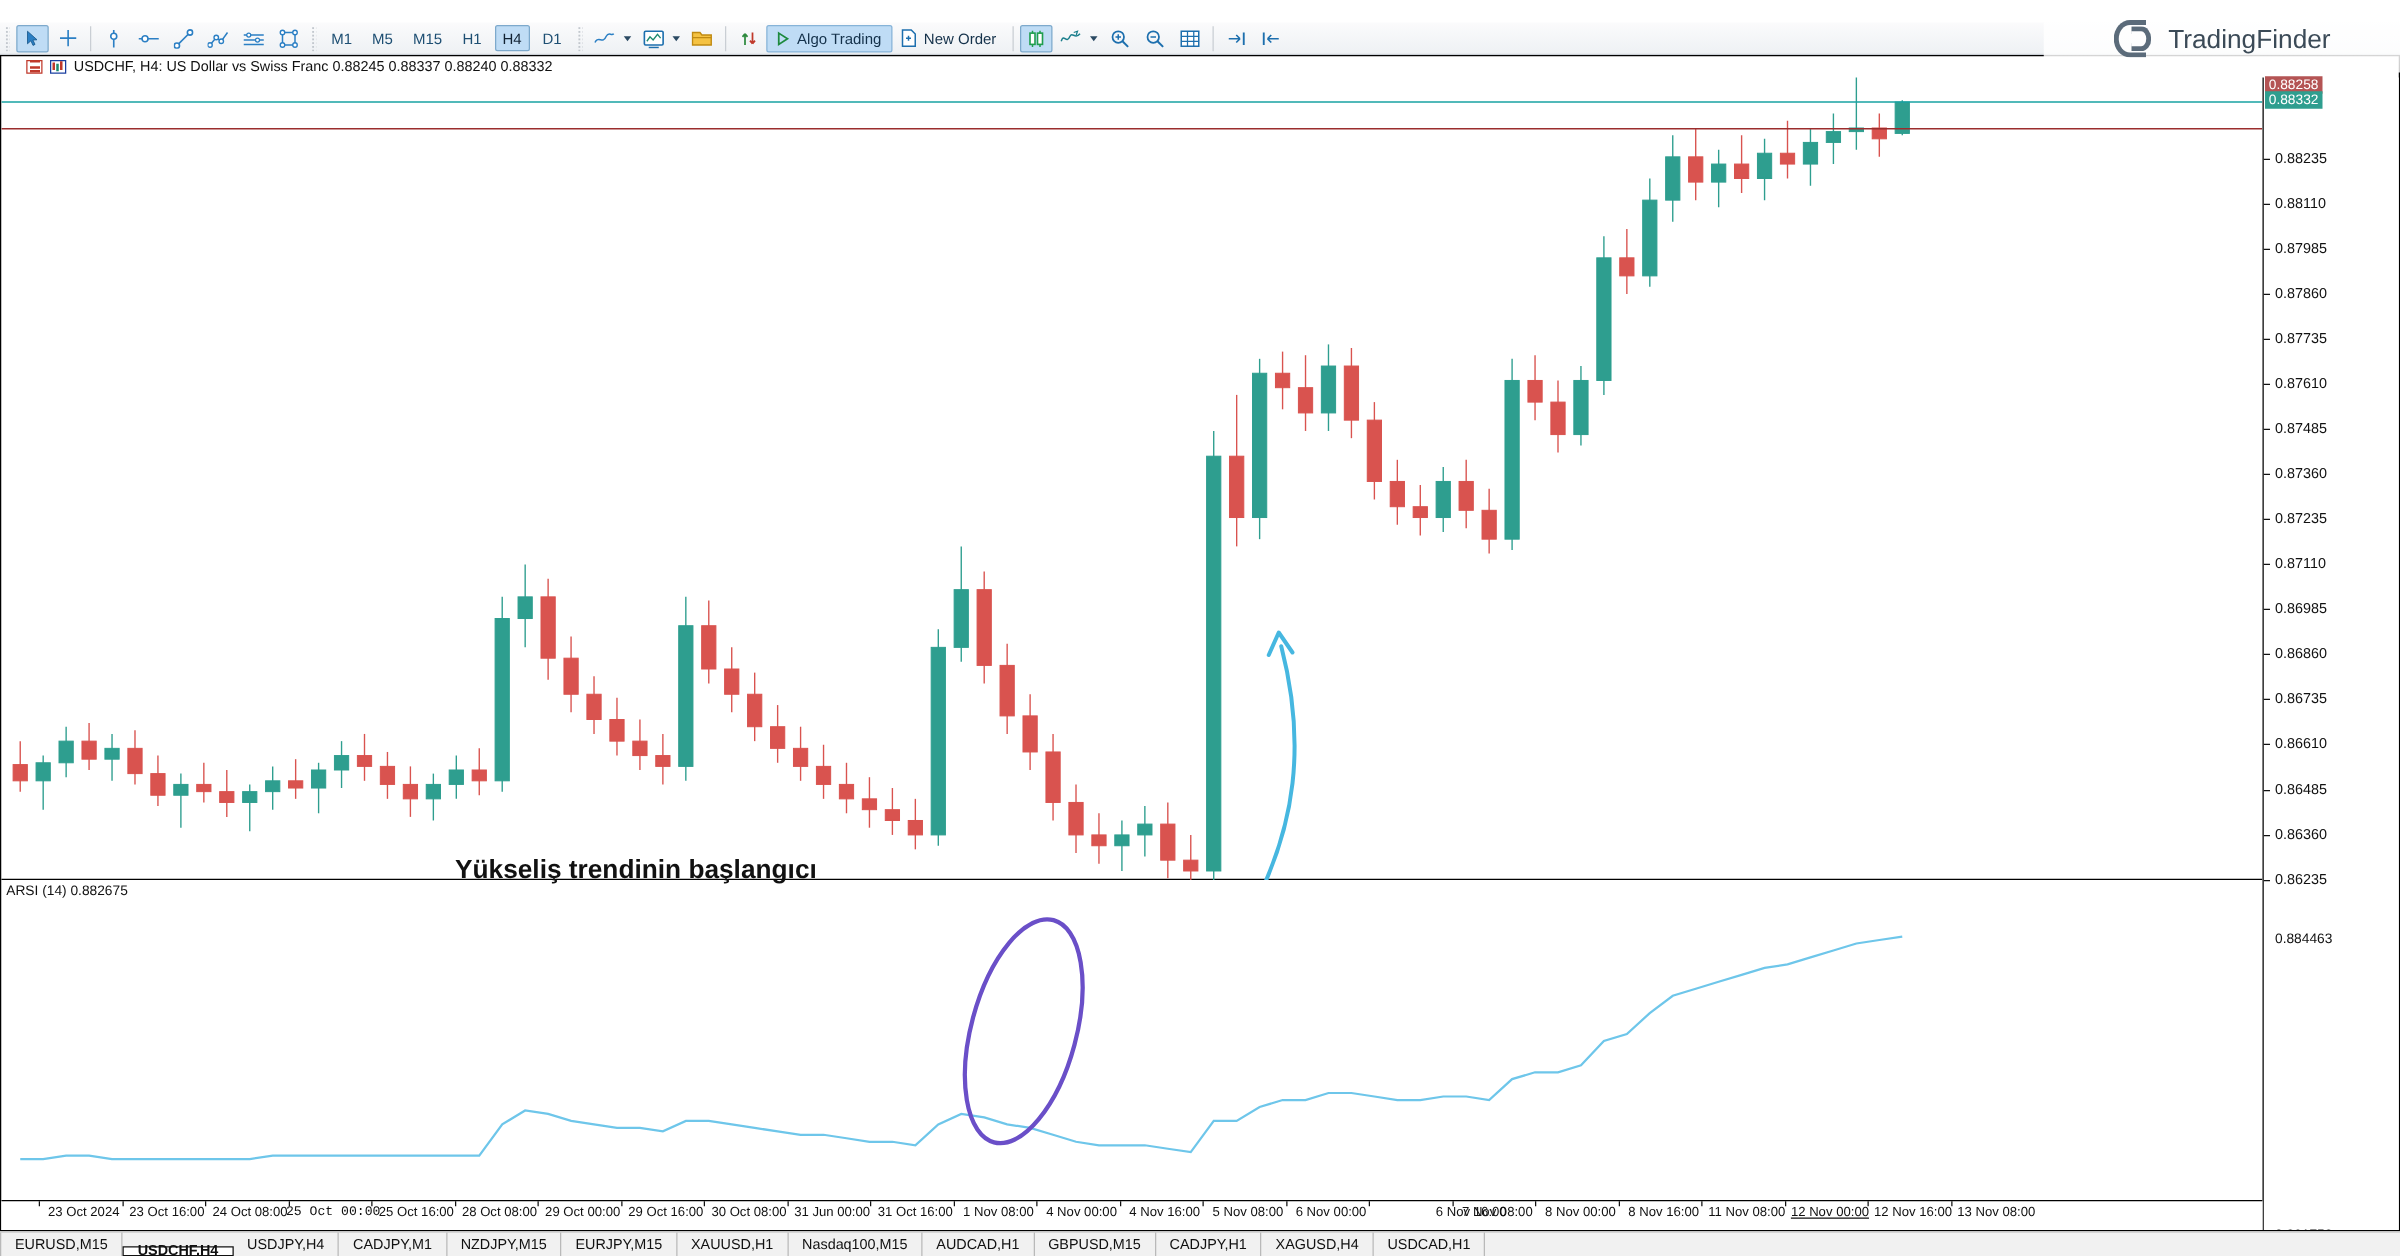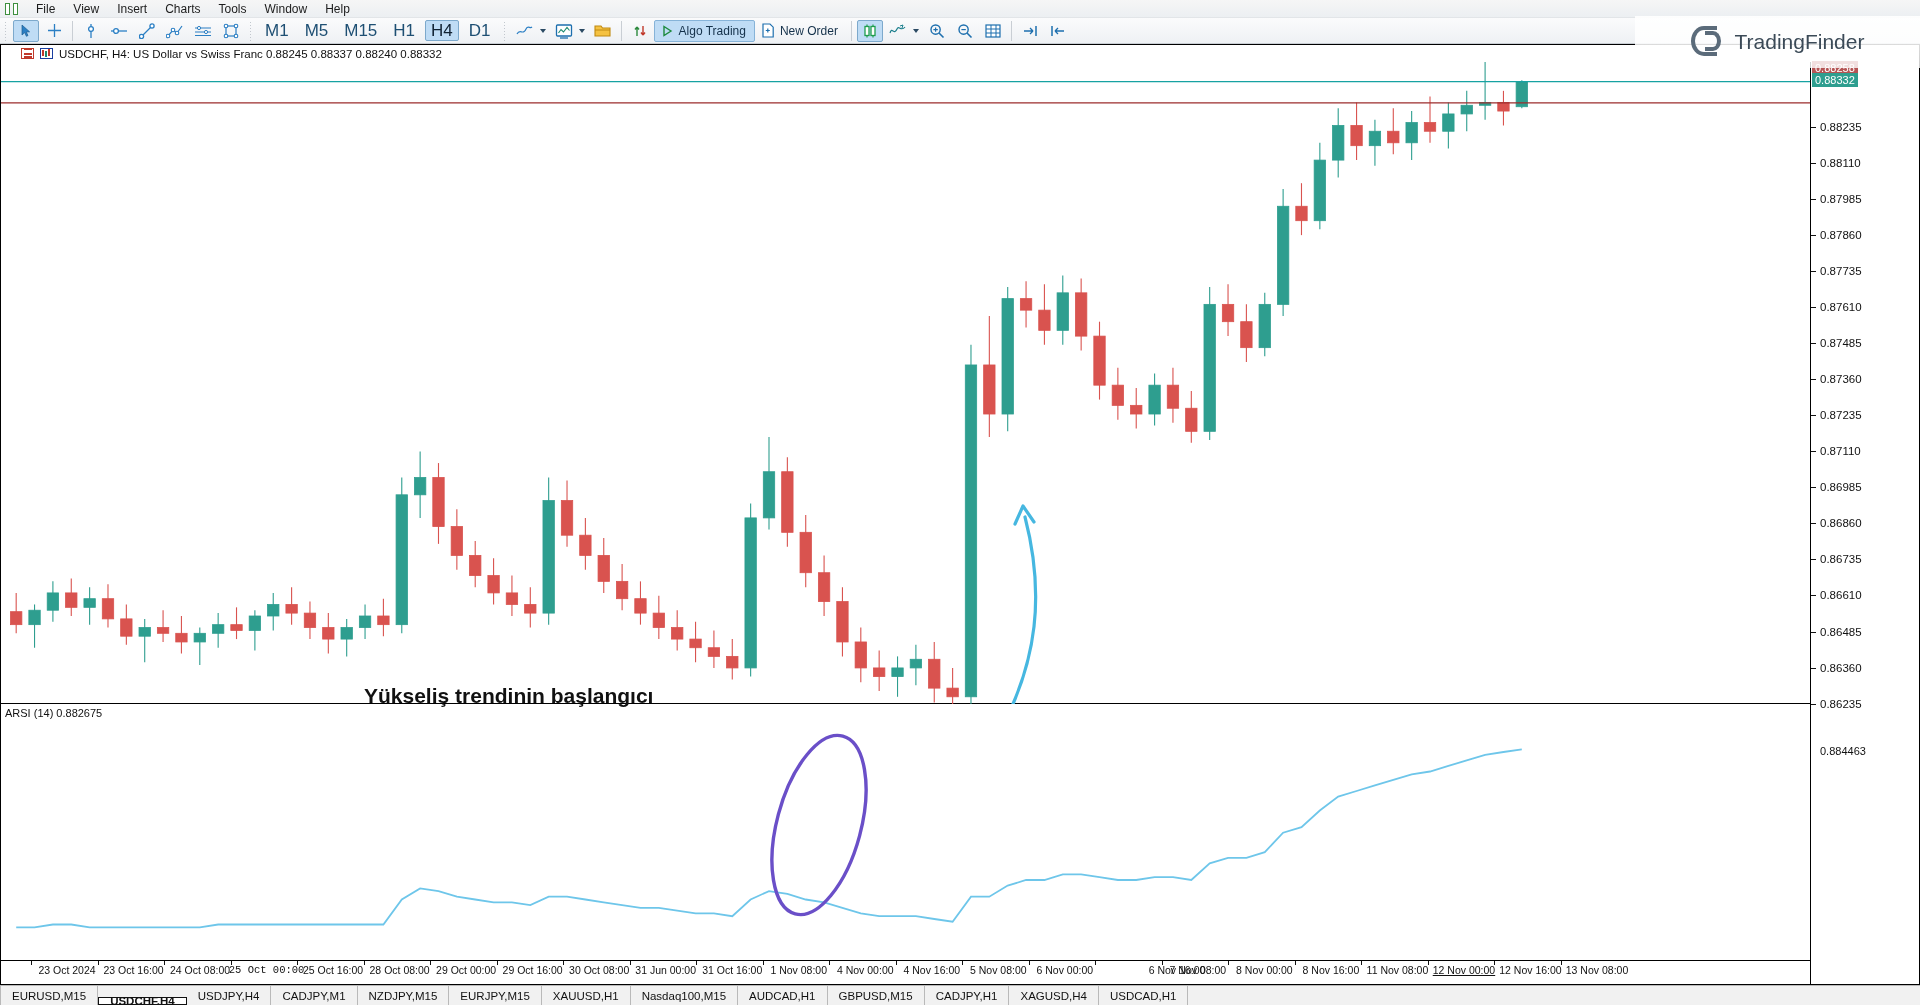--- a/index.html
+++ b/index.html
@@ -44,39 +44,39 @@
   }
   .tb {
     width:26px; height:22px; margin:0 1px;
     display:flex; align-items:center; justify-content:center;
     border:1px solid transparent; border-radius:2px; cursor:default;
   }
   .tb.active { background:#bfdcf5; border-color:#7da9cc; }
   .tf {
     min-width:28px; height:21px; padding:0 5px; margin:0 2px;
     display:flex; align-items:center; justify-content:center;
-    font-size:17px; color:#1e4f73; border:1px solid transparent; border-radius:2px;
+    font-size:12px; color:#1e4f73; border:1px solid transparent; border-radius:2px;
     cursor:default;
   }
   .tf.active { background:#bfdcf5; border-color:#7da9cc; color:#123; }
   .sep { width:1px; height:20px; background:#c9ced4; margin:0 4px; }
   .btn-pill {
     height:22px; display:flex; align-items:center; gap:5px;
     padding:0 8px 0 5px; font-size:12px; color:#14314a;
     border:1px solid transparent; border-radius:2px; cursor:default; white-space:nowrap;
   }
   .btn-pill.on { background:#bfdcf5; border-color:#86b3d8; }
   .caret {
     width:0;height:0;border-left:3.5px solid transparent;border-right:3.5px solid transparent;
     border-top:4px solid #2b4a63; margin:0 4px 0 1px; cursor:default;
   }
 
   
   .tf-logo {
-    position:absolute; top:16px; right:0; width:285px; height:52px;
+    position:absolute; top:6px; right:0; width:285px; height:52px;
     background:linear-gradient(180deg,rgba(255,255,255,.93),rgba(255,255,255,.80));
     display:flex; align-items:center; justify-content:center; gap:10px;
     color:#3b4a57; font-size:21px; z-index:30; pointer-events:none;
   }
   .tf-mark { width:34px; height:34px; position:relative; }
   .tf-mark .c1 {
     position:absolute; left:0; top:1px; width:26px; height:30px;
     border:4px solid #5b6b7a; border-radius:50% 0 0 50%; border-right:none;
   }
   .tf-mark .c2 {
@@ -155,35 +155,20 @@
   }
   .tab:first-child { border-left:1px solid #b9b9b9; }
   .tab.sel { background:#fff; border:1px solid #111; font-weight:bold;margin-top:11px; }
   svg { display:block; }
 </style>
 </head>
 <body>
 
 <div id="app">
 
-  <div class="menubar">
-    <div class="mt5-logo">
-        <i></i>
-        <i></i>
-      </div>
-    <div id="menu-items" style="display:flex">
-        <div class="menu-item">File</div>
-        <div class="menu-item">View</div>
-        <div class="menu-item">Insert</div>
-        <div class="menu-item">Charts</div>
-        <div class="menu-item">Tools</div>
-        <div class="menu-item">Window</div>
-        <div class="menu-item">Help</div>
-      </div>
-  </div>
 
   <div class="toolbar">
     <div class="grip"></div>
 
     <div class="tb active">
       <svg width="14" height="14" viewBox="0 0 14 14">
           <path d="M3 1 L3 11 L5.7 8.6 L7.4 12.3 L9 11.5 L7.3 8 L10.6 7.8 Z" fill="#2b7fc4" stroke="#1d5b8f" stroke-width=".7"></path>
         </svg>
     </div>
     <div class="tb">

